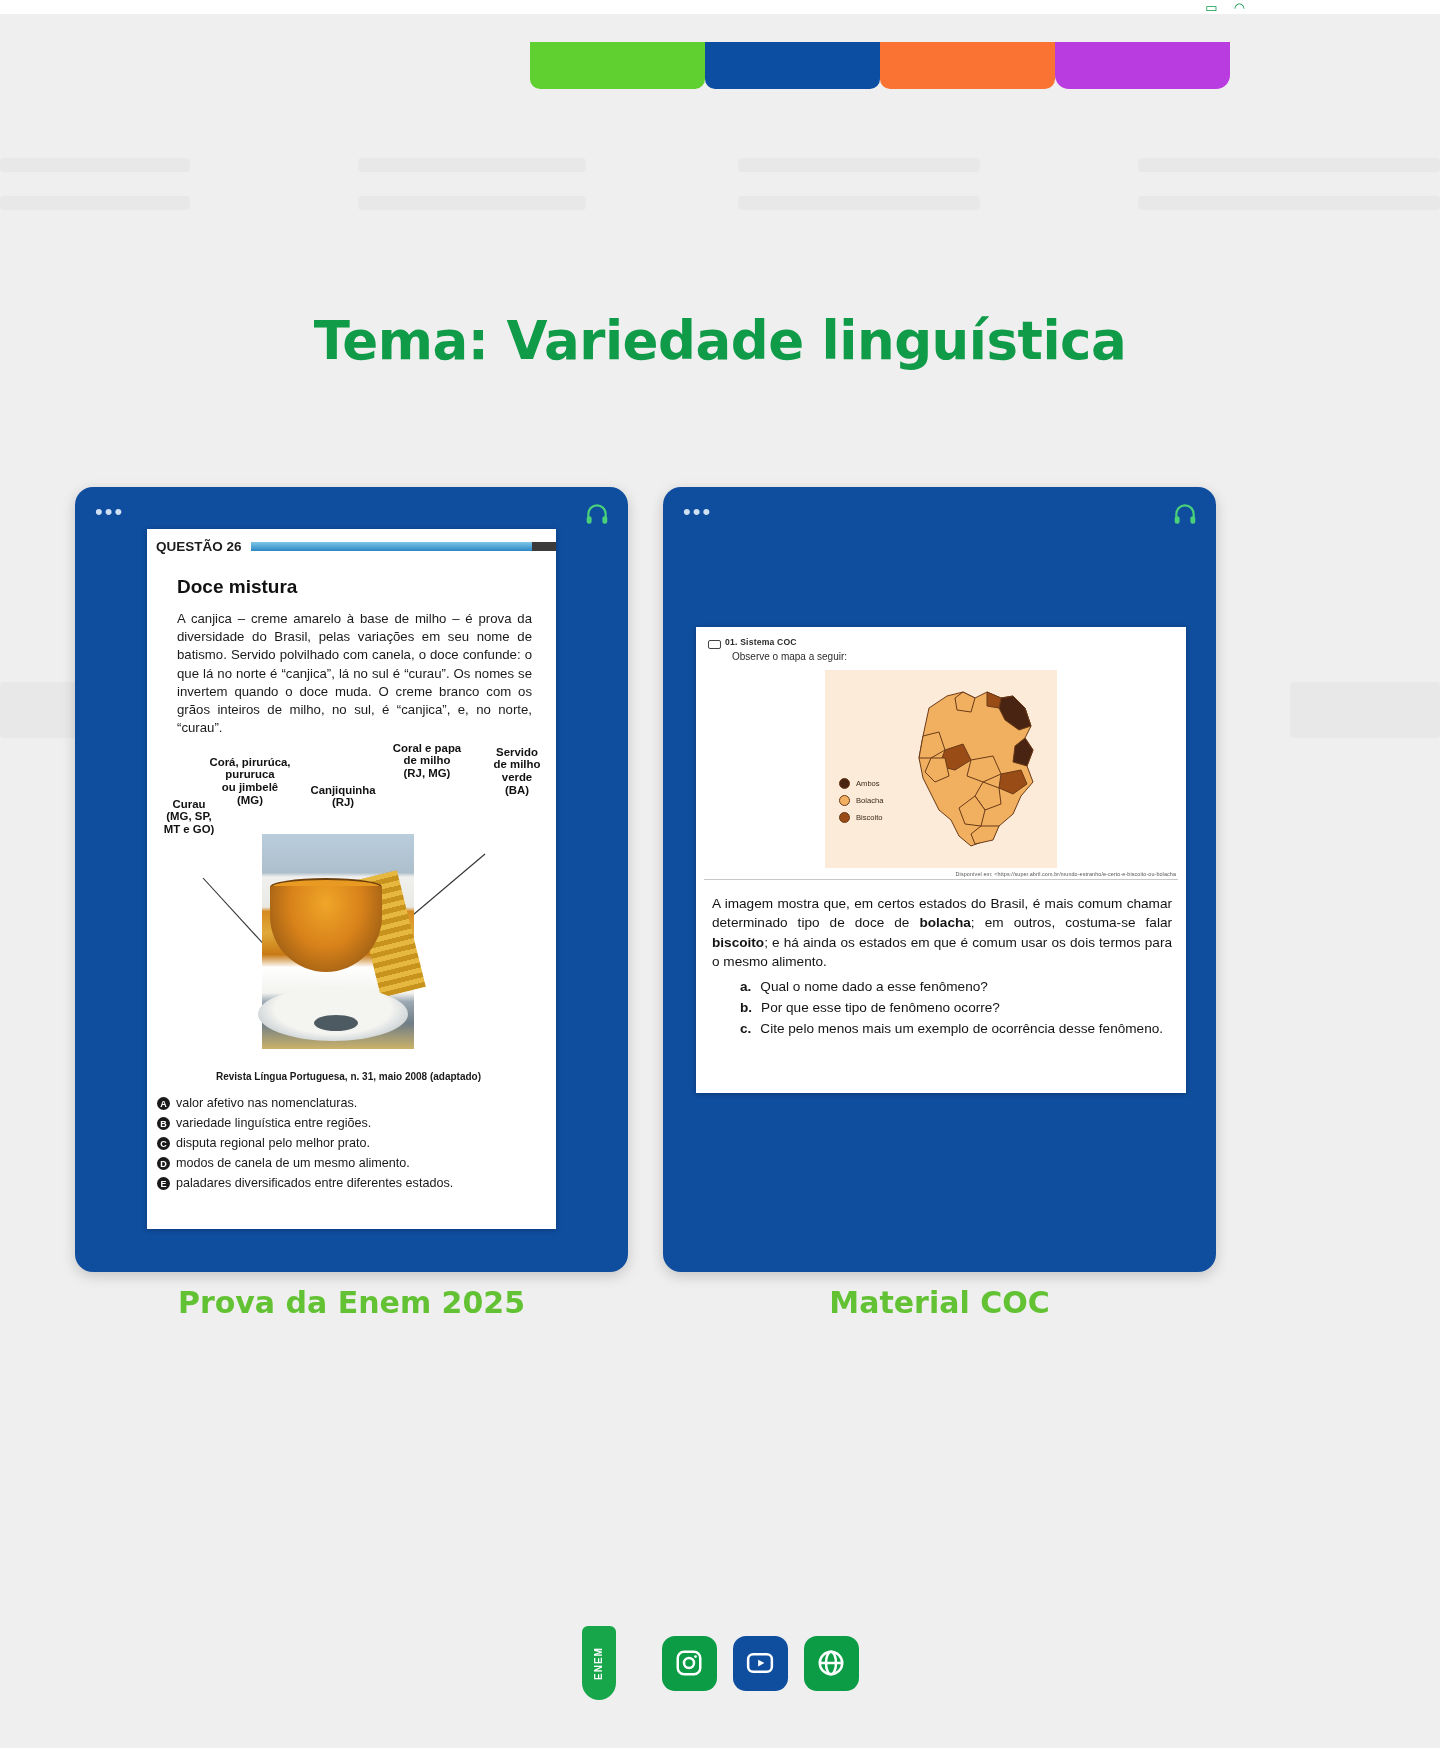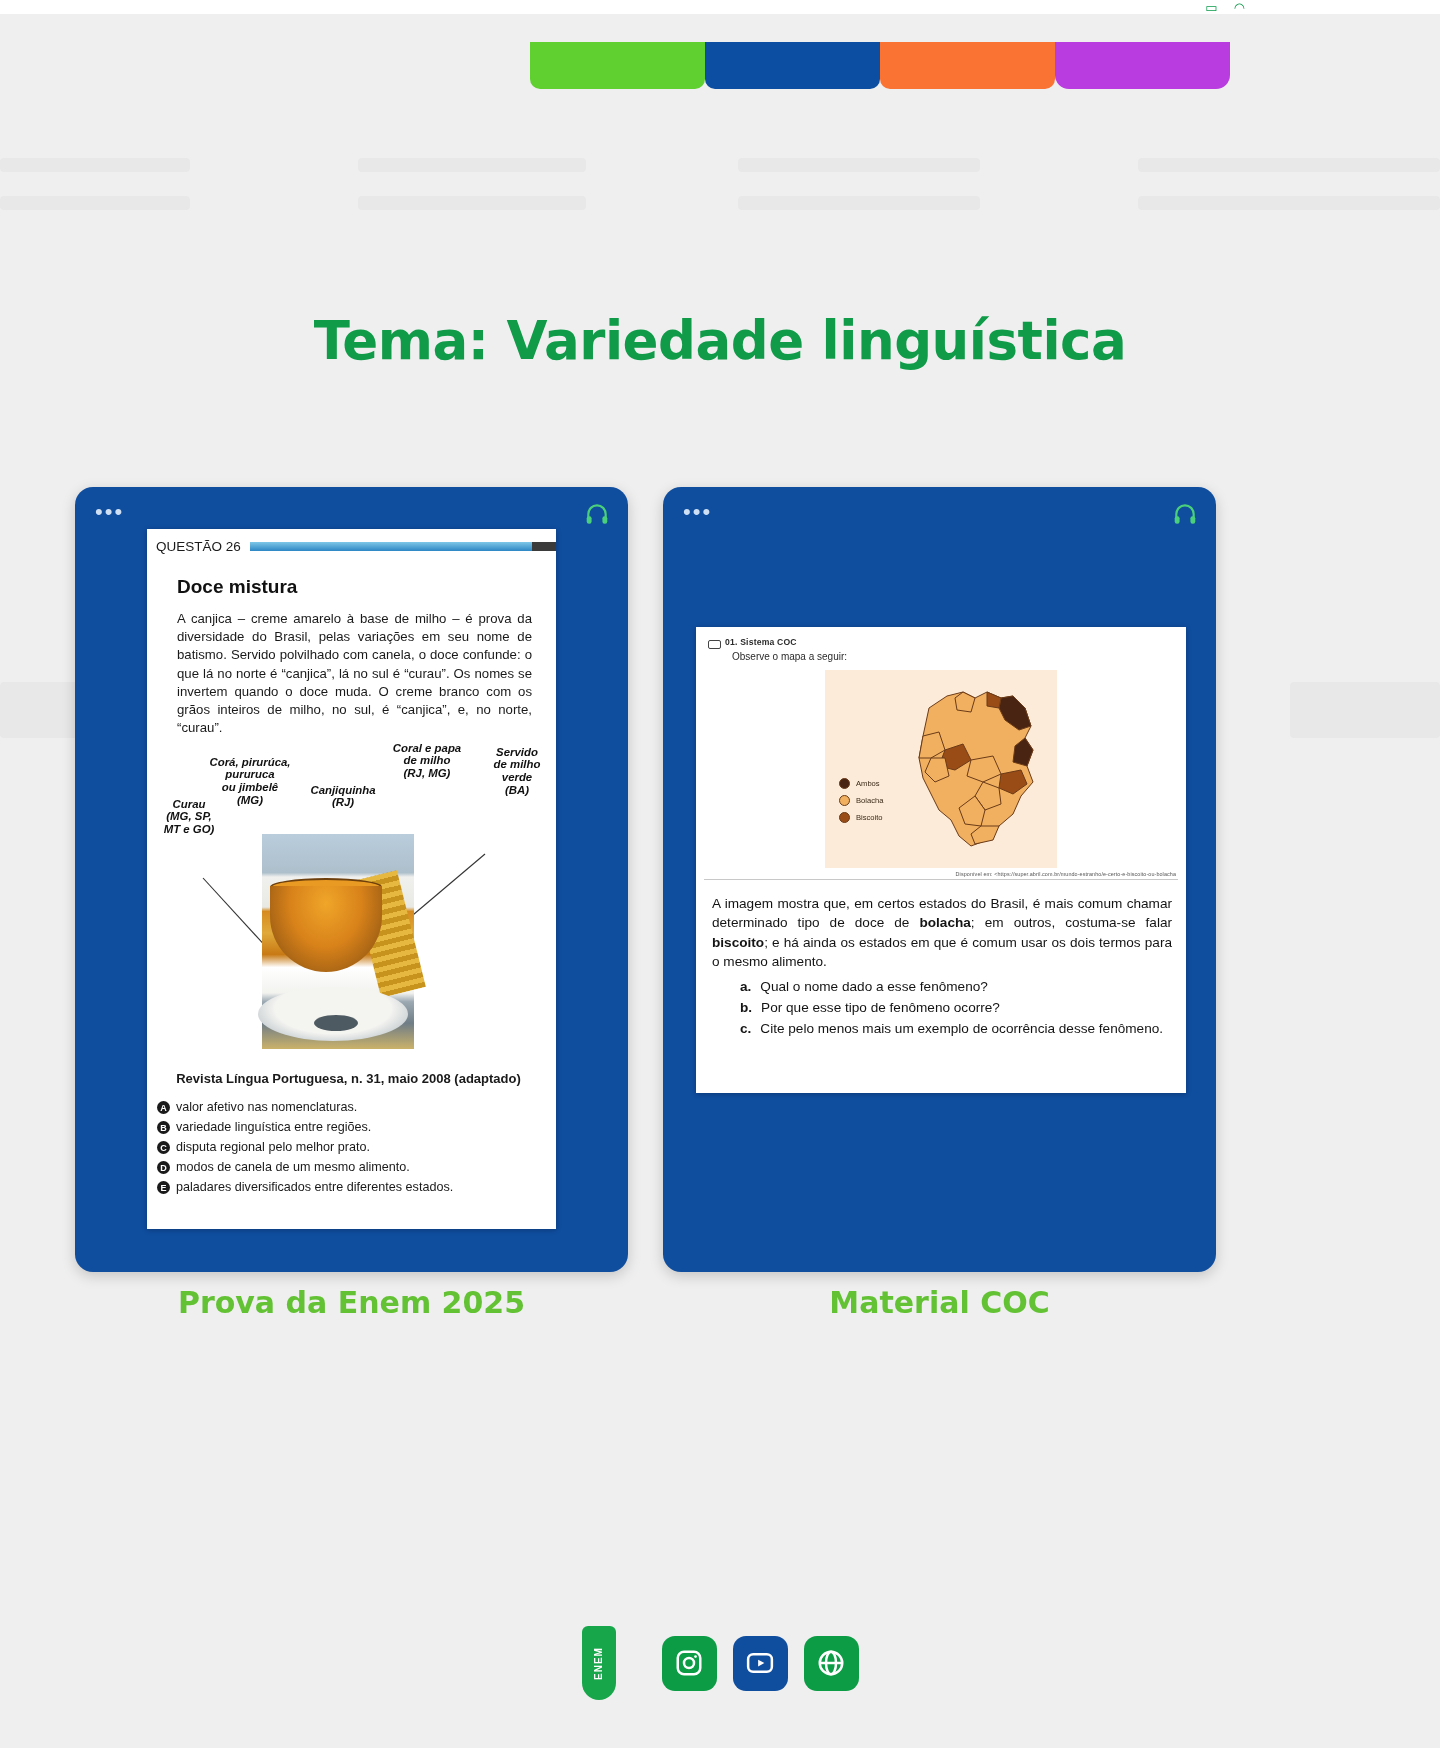--- a/index.html
+++ b/index.html
@@ -68,21 +68,21 @@
     position: absolute; background: #ffffff;
     box-shadow: 0 1px 5px rgba(0,0,0,0.25);
     overflow: hidden;
   }
   #sheet-left  { left: 72px; top: 42px; width: 409px; height: 700px; }
   #sheet-right { left: 33px; top: 140px; width: 490px; height: 466px; }
 
   
   .q-header { display: flex; align-items: center; padding: 10px 0 0 9px; }
   .q-header-label {
-    font-size: 13.5px; font-weight: normal; color: #1b1b1b;
+    font-size: 13.5px; font-weight: bold; color: #1b1b1b;
     font-family: "Liberation Sans", sans-serif; white-space: nowrap;
   }
   .q-header-rule {
     flex: 1; height: 9px; margin-left: 9px; margin-right: 0;
     background: linear-gradient(to bottom, #7ec8e8, #2d86c4);
   }
   .q-header-cap { width: 24px; height: 9px; background: #3b3b3b; }
 
   .q-title {
     font-size: 19px; font-weight: bold; color: #111;
@@ -92,21 +92,20 @@
     font-size: 13.2px; line-height: 1.38; color: #1a1a1a;
     text-align: justify;
     padding: 0 24px 0 30px;
   }
 
   .callouts { position: relative; height: 100px; margin-top: 14px; }
   .callout {
     position: absolute; font-size: 11.4px; font-weight: bold;
     color: #111; text-align: center; line-height: 1.12;
     font-family: "Liberation Sans", sans-serif;
-    font-style: italic;
   }
 
   .photo-wrap { position: relative; height: 215px; }
   .photo {
     position: absolute; left: 115px; top: -18px; width: 152px; height: 215px;
     background:
       linear-gradient(to bottom, #b9cddc 0%, #aebfcc 18%, #f0f0ee 20%, #e9e9e4 34%,
                       #d68b1f 36%, #e0a93a 46%, #c87913 56%, #ffffff 62%,
                       #f2f2ef 74%, #9ca9b3 78%, #6f7d86 88%, #cbb26a 100%);
   }
@@ -129,21 +128,21 @@
     border-radius: 50%;
     background: radial-gradient(ellipse at 50% 40%, #f4f4f1 0 55%, #9daab4 100%);
   }
   .photo .spoon {
     position: absolute; left: 52px; bottom: 18px; width: 44px; height: 16px;
     border-radius: 50%; background: #4e5a61;
   }
   .callout-lines { position: absolute; left: 0; top: 0; width: 409px; height: 340px; pointer-events:none; }
 
   .q-source {
-    font-size: 13px; font-weight: bold; color: #1a1a1a;
+    font-size: 10px; font-weight: bold; color: #1a1a1a;
     text-align: center; padding: 4px 18px 0 12px;
   }
   .q-prompt {
     font-size: 12.8px; color: #1a1a1a; line-height: 1.35;
     padding: 16px 22px 0 10px; text-align: justify;
   }
   .q-options { padding: 14px 0 0 10px; }
   .q-option {
     display: flex; align-items: flex-start; gap: 6px;
     font-size: 12.6px; color: #1a1a1a; margin-bottom: 5.5px;

